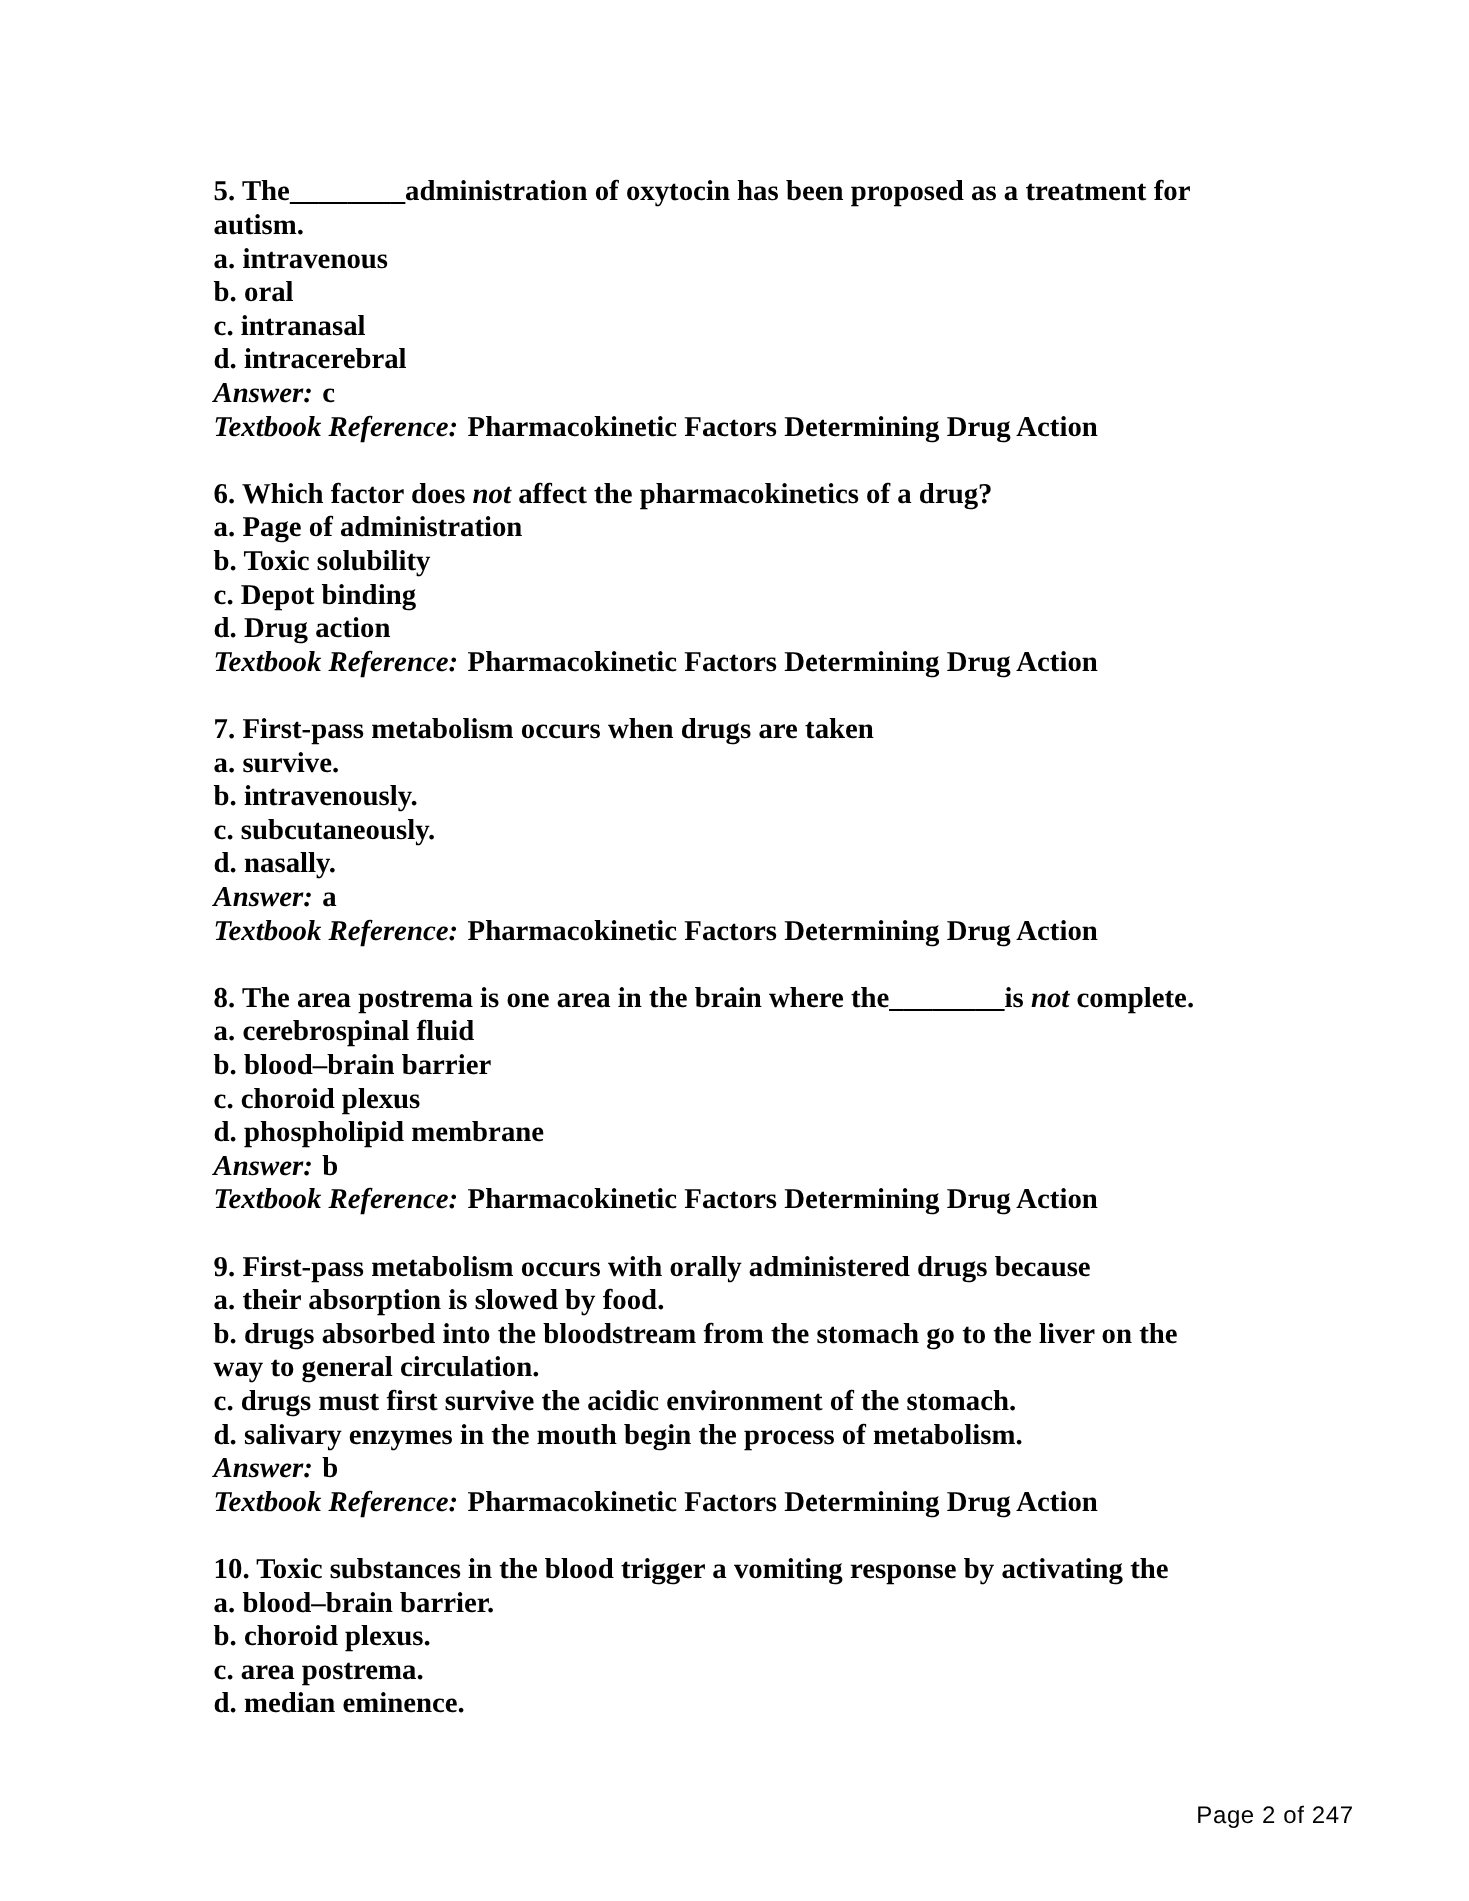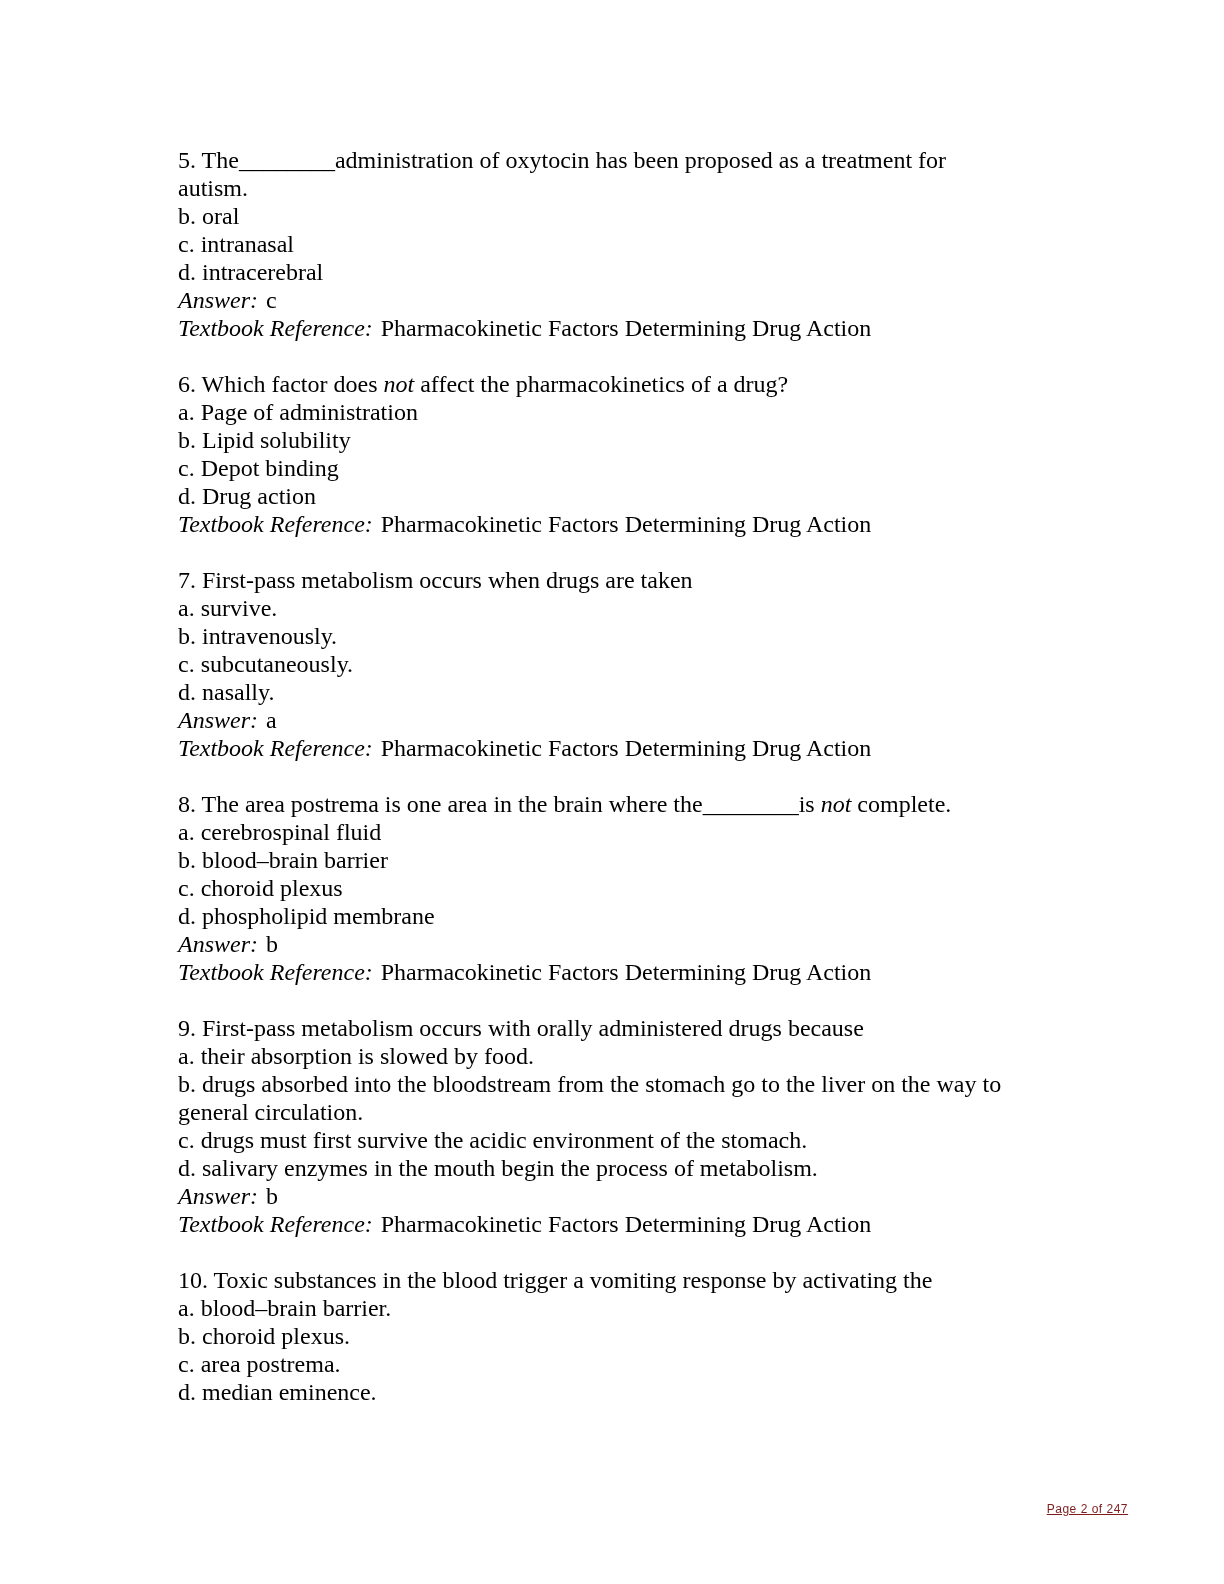--- a/index.html
+++ b/index.html
@@ -13,54 +13,54 @@
     color: #000000;
     position: relative;
     overflow: hidden;
   }
   .page-content {
     position: absolute;
     top: 146px;
     left: 178px;
     width: 842px;
   }
-  .question { margin: 0 0 28px 0; }
+  .question { margin: 0 0 28px 0; font-weight: bold; }
   .question p { margin: 0; line-height: 28px; }
   .stem-seg-italic { font-style: italic; margin-top: 32px; }
   .meta-label { font-style: italic; }
   .meta-value { padding-left: 0.33em; }
   .page-footer {
     position: absolute;
     right: 96px;
     top: 1502px;
     font-family: "Liberation Sans", "DejaVu Sans", sans-serif;
-    font-size: 12px;
-    color: #7f1d1d;
+    font-size: 20px;
+    color: #000000;
     letter-spacing: 0.5px;
-    text-decoration: underline;
   }
 </style>
 </head>
 <body>
 
 <main class="page-content">
 
   <section class="question">
     <p class="stem"><span>5. The</span><span>________</span><span>administration of oxytocin has been proposed as a treatment for autism.</span></p>
+    <p class="option">a. intravenous</p>
     <p class="option">b. oral</p>
     <p class="option">c. intranasal</p>
     <p class="option">d. intracerebral</p>
     <p class="meta"><span class="meta-label">Answer:</span><span class="meta-value">c</span></p>
     <p class="meta"><span class="meta-label">Textbook Reference:</span><span class="meta-value">Pharmacokinetic Factors Determining Drug Action</span></p>
   </section>
 
   <section class="question">
     <p class="stem"><span>6. Which factor does </span><span class="stem-seg-italic">not</span><span> affect the pharmacokinetics of a drug?</span></p>
     <p class="option">a. Page of administration</p>
-    <p class="option">b. Lipid solubility</p>
+    <p class="option">b. Toxic solubility</p>
     <p class="option">c. Depot binding</p>
     <p class="option">d. Drug action</p>
     <p class="meta"><span class="meta-label">Textbook Reference:</span><span class="meta-value">Pharmacokinetic Factors Determining Drug Action</span></p>
   </section>
 
   <section class="question">
     <p class="stem"><span>7. First-pass metabolism occurs when drugs are taken</span></p>
     <p class="option">a. survive.</p>
     <p class="option">b. intravenously.</p>
     <p class="option">c. subcutaneously.</p>

